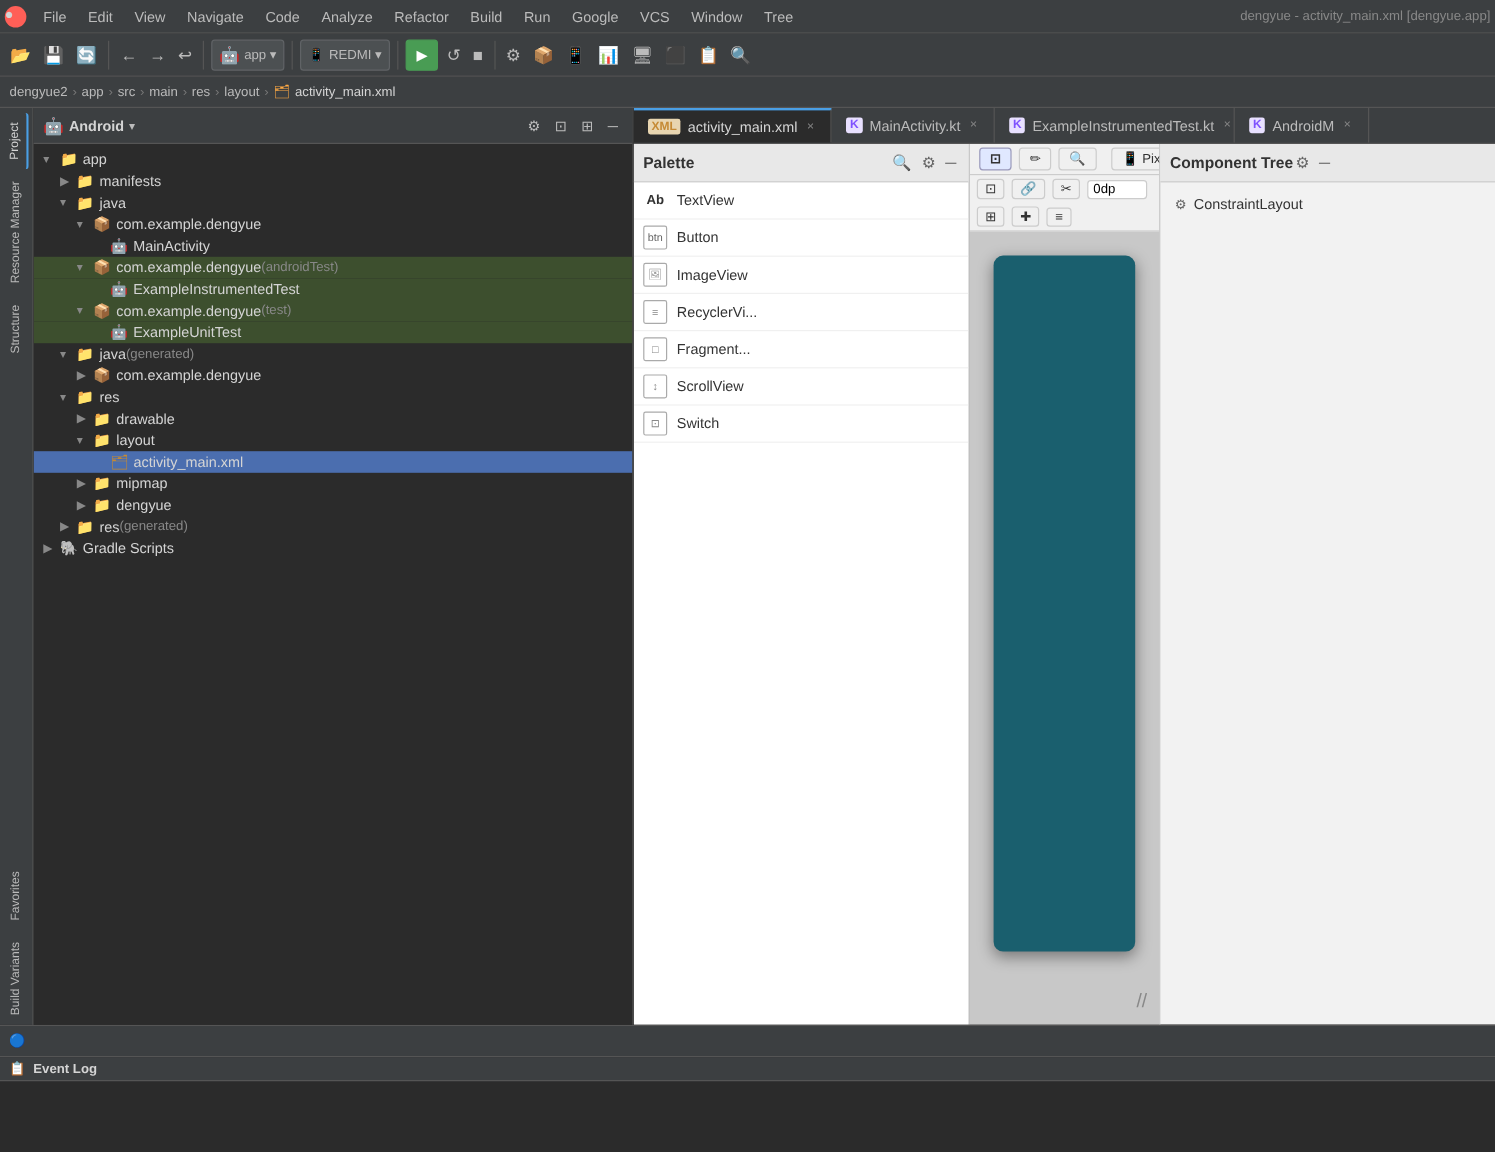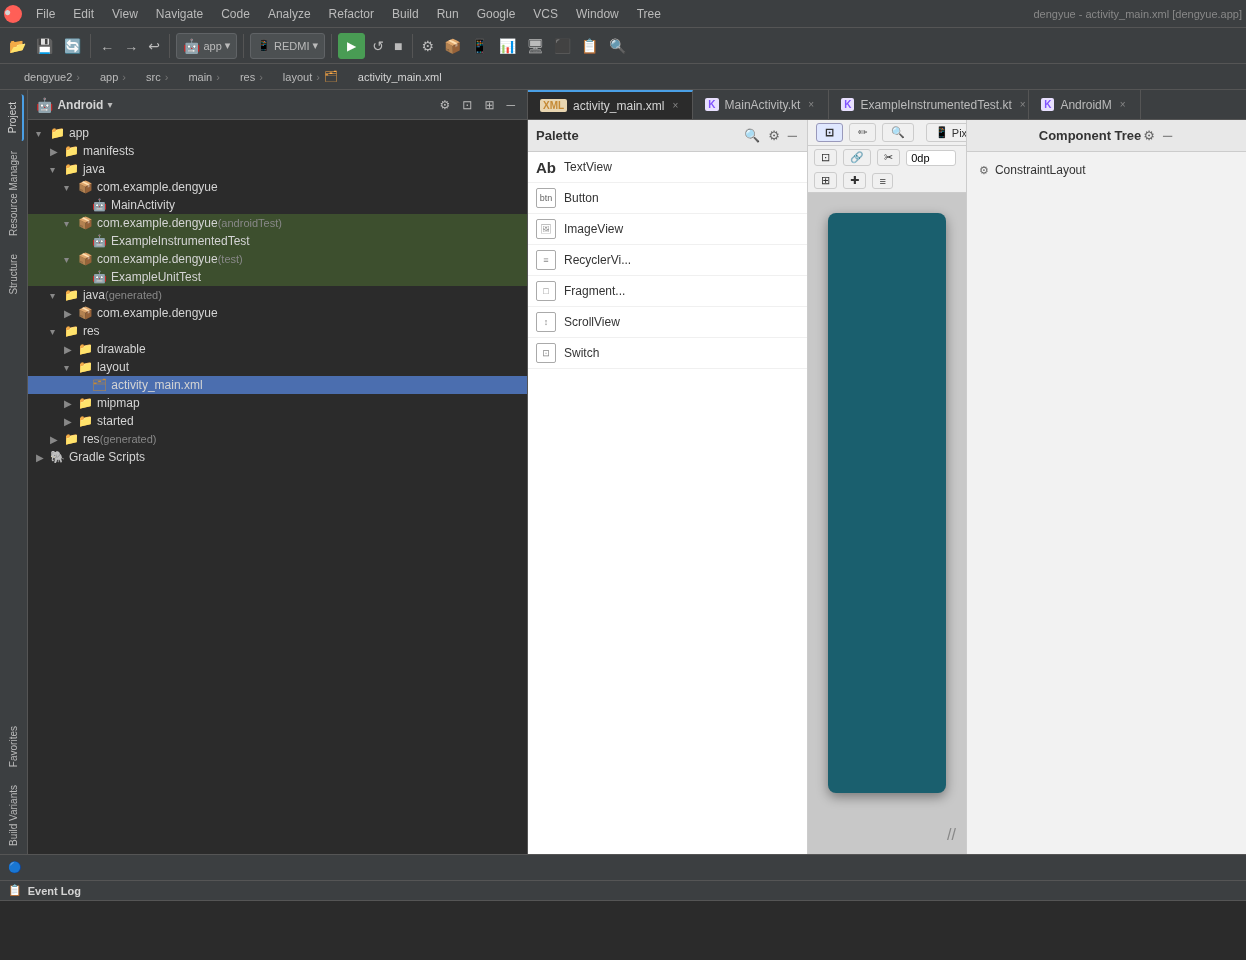--- a/index.html
+++ b/index.html
@@ -13,21 +13,21 @@
     
     #toolbar { display: flex; align-items: center; background: #3c3f41; height: 36px; padding: 0 6px; gap: 4px; border-bottom: 1px solid #555; }
     .toolbar-btn { background: #4c5052; border: 1px solid #606366; border-radius: 3px; color: #bbbbbb; padding: 2px 6px; cursor: pointer; font-size: 11px; display: flex; align-items: center; gap: 3px; height: 26px; }
     .toolbar-separator { width: 1px; height: 24px; background: #555; margin: 0 2px; }
     .toolbar-icon-btn { background: none; border: none; color: #bbbbbb; cursor: pointer; padding: 3px; border-radius: 3px; font-size: 14px; height: 26px; display: flex; align-items: center; }
     .run-btn { background: #499c54; border: 1px solid #499c54; color: white; border-radius: 3px; padding: 2px 8px; cursor: pointer; font-size: 12px; height: 26px; display: flex; align-items: center; }
 
     
     #breadcrumb { display: flex; align-items: center; background: #3c3f41; height: 26px; padding: 0 8px; gap: 4px; border-bottom: 1px solid #555; font-size: 11px; color: #bbbbbb; }
     .breadcrumb-sep { color: #777; }
-    .breadcrumb-item { cursor: pointer; margin-left: 16px; }
+    .breadcrumb-item { cursor: pointer; }
     .breadcrumb-active { color: #d4d4d4; }
 
     
     #main-layout { display: flex; height: calc(960px - 28px - 36px - 26px - 26px - 80px); }
 
     
     #side-left { width: 28px; background: #3c3f41; border-right: 1px solid #555; display: flex; flex-direction: column; align-items: center; padding-top: 4px; gap: 2px; }
     .side-icon { writing-mode: vertical-rl; transform: rotate(180deg); color: #bbbbbb; font-size: 10px; cursor: pointer; padding: 8px 4px; white-space: nowrap; border-radius: 3px; }
     .side-icon.active { color: #d4d4d4; border-left: 2px solid #4a9fe5; }
 
@@ -65,32 +65,32 @@
     #palette-header { display: flex; align-items: center; justify-content: space-between; padding: 6px 8px; background: #e8e8e8; border-bottom: 1px solid #ccc; }
     .palette-title { font-size: 13px; font-weight: bold; color: #333; }
     .palette-icons { display: flex; gap: 4px; }
     .pal-icon-btn { background: none; border: none; cursor: pointer; color: #666; font-size: 13px; padding: 2px; border-radius: 2px; }
     #palette-body { display: flex; flex: 1; overflow: hidden; }
     #palette-categories { width: 110px; background: #f2f2f2; border-right: 1px solid #ccc; overflow-y: auto; }
     .pal-cat { padding: 6px 10px; font-size: 12px; color: #333; cursor: pointer; }
     .pal-cat.selected { background: #dde8f5; color: #1a5fb4; font-weight: bold; }
     #palette-items { flex: 1; overflow-y: auto; background: #fff; }
     .pal-item { display: flex; align-items: center; padding: 5px 8px; gap: 8px; cursor: pointer; font-size: 12px; color: #333; border-bottom: 1px solid #f0f0f0; }
-    .pal-item-icon { width: 20px; height: 20px; display: flex; align-items: center; justify-content: center; font-size: 15px; color: #666; }
+    .pal-item-icon { width: 20px; height: 20px; display: flex; align-items: center; justify-content: center; font-size: 11px; color: #666; }
     .pal-item-label { font-size: 12px; color: #333; }
 
     
     #design-canvas { flex: 1; background: #c8c8c8; display: flex; flex-direction: column; overflow: hidden; position: relative; }
     .design-btn { background: none; border: 1px solid #ccc; border-radius: 3px; padding: 2px 8px; font-size: 11px; cursor: pointer; color: #333; display: flex; align-items: center; gap: 3px; }
     #canvas-area { flex: 1; display: flex; align-items: flex-start; justify-content: center; padding: 20px; overflow: auto; }
     .phone-mockup { width: 330px; height: 580px; background: #1a5f6e; border-radius: 8px; box-shadow: 0 4px 12px rgba(0,0,0,0.4); }
 
     
     #component-tree-panel { width: 280px; background: #f2f2f2; border-left: 1px solid #ccc; display: flex; flex-direction: column; color: #333; }
-    #comp-tree-header { display: flex; align-items: center; justify-content: center; padding: 6px 8px; background: #e8e8e8; border-bottom: 1px solid #ccc; }
+    #comp-tree-header { display: flex; align-items: center; justify-content: flex-start; padding: 6px 8px; background: #e8e8e8; border-bottom: 1px solid #ccc; }
     .comp-tree-title { font-size: 13px; font-weight: bold; color: #333; }
     #comp-tree-body { flex: 1; overflow-y: auto; padding: 8px; }
     .comp-tree-item { display: flex; align-items: center; gap: 6px; padding: 3px 4px; cursor: pointer; font-size: 12px; color: #333; }
     .comp-icon { color: #666; font-size: 11px; }
 
     
     #status-bar { height: 26px; background: #3c3f41; border-top: 1px solid #555; display: flex; align-items: center; padding: 0 8px; gap: 8px; font-size: 11px; color: #bbbbbb; }
 
     
     #event-log { height: 80px; background: #2b2b2b; border-top: 1px solid #555; display: flex; flex-direction: column; }
@@ -322,21 +322,21 @@
         <span class="tree-indent" style="width:32px"></span>
         <span class="tree-arrow">▶</span>
         <span style="color:#4a9fe5;margin-right:4px;">📁</span>
         <span class="item-label">mipmap</span>
       </div>
 
       <div class="tree-item">
         <span class="tree-indent" style="width:32px"></span>
         <span class="tree-arrow">▶</span>
         <span style="color:#4a9fe5;margin-right:4px;">📁</span>
-        <span class="item-label">started</span>
+        <span class="item-label">dengyue</span>
       </div>
 
       <div class="tree-item">
         <span class="tree-indent" style="width:18px"></span>
         <span class="tree-arrow">▶</span>
         <span style="color:#4a9fe5;margin-right:4px;">📁</span>
         <span class="item-label">res</span>
         <span class="item-label secondary"> (generated)</span>
       </div>
 

